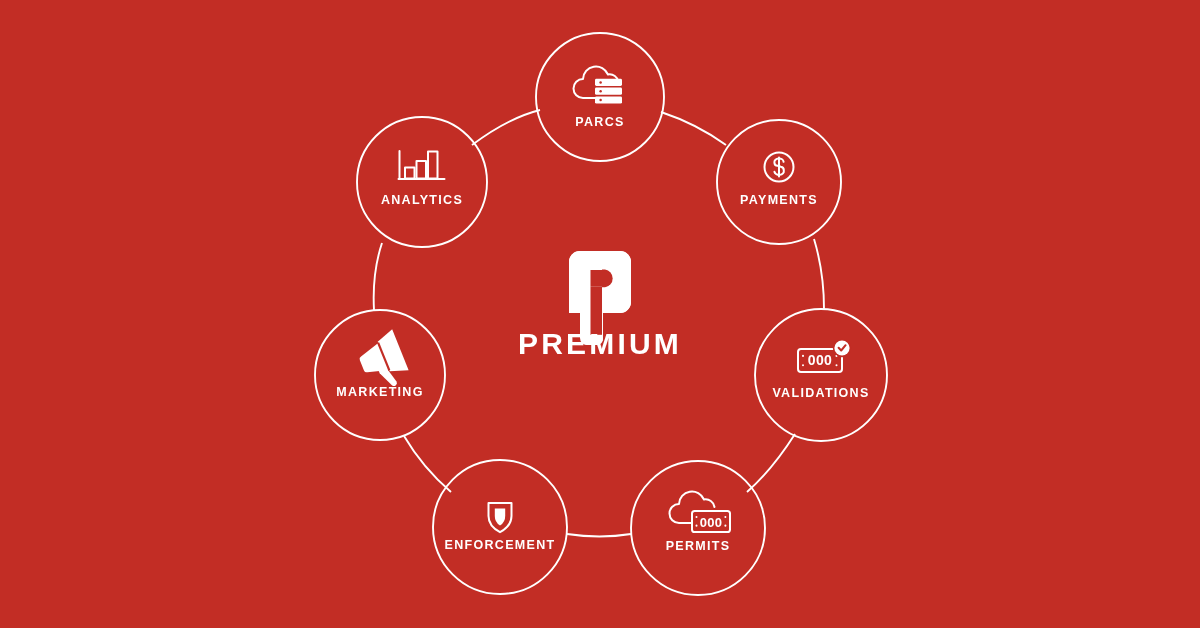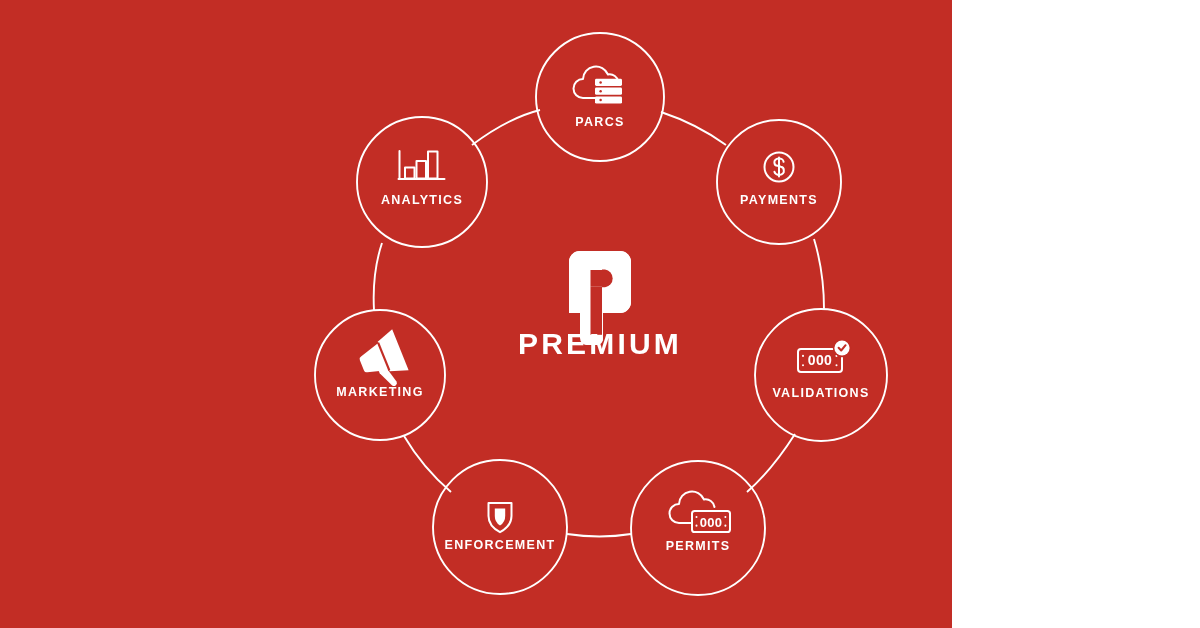--- a/index.html
+++ b/index.html
@@ -43,21 +43,21 @@
   }
   .ring { fill: none; stroke: #ffffff; stroke-width: 1.9; }
   .connector { fill: none; stroke: #ffffff; stroke-width: 1.9; }
   .icon-stroke { fill: none; stroke: #ffffff; stroke-width: 2; stroke-linecap: round; stroke-linejoin: round; }
   .icon-fill { fill: #ffffff; }
   .tiny { font-family: "Liberation Sans", sans-serif; font-weight: bold; fill: #ffffff; text-anchor: middle; }
 </style>
 </head>
 <body>
 
-<div id="stage" style="width: 952px; height: 628px;">
+<div id="stage" style="width: 1200px; height: 628px;">
   <div class="bg" style="background: rgb(194, 45, 37);"></div>
 
   <svg id="diagram" width="1200" height="628" viewBox="0 0 1200 628">
 
     <g>
       <path class="connector" d="M 472 145 Q 508 118 540 110"></path>
       <path class="connector" d="M 661 112 Q 697 124 726 145"></path>
       <path class="connector" d="M 814 239 Q 824 272 824 309"></path>
       <path class="connector" d="M 795 434 Q 772 470 747 492"></path>
       <path class="connector" d="M 631 534 Q 600 539 567 534"></path>

